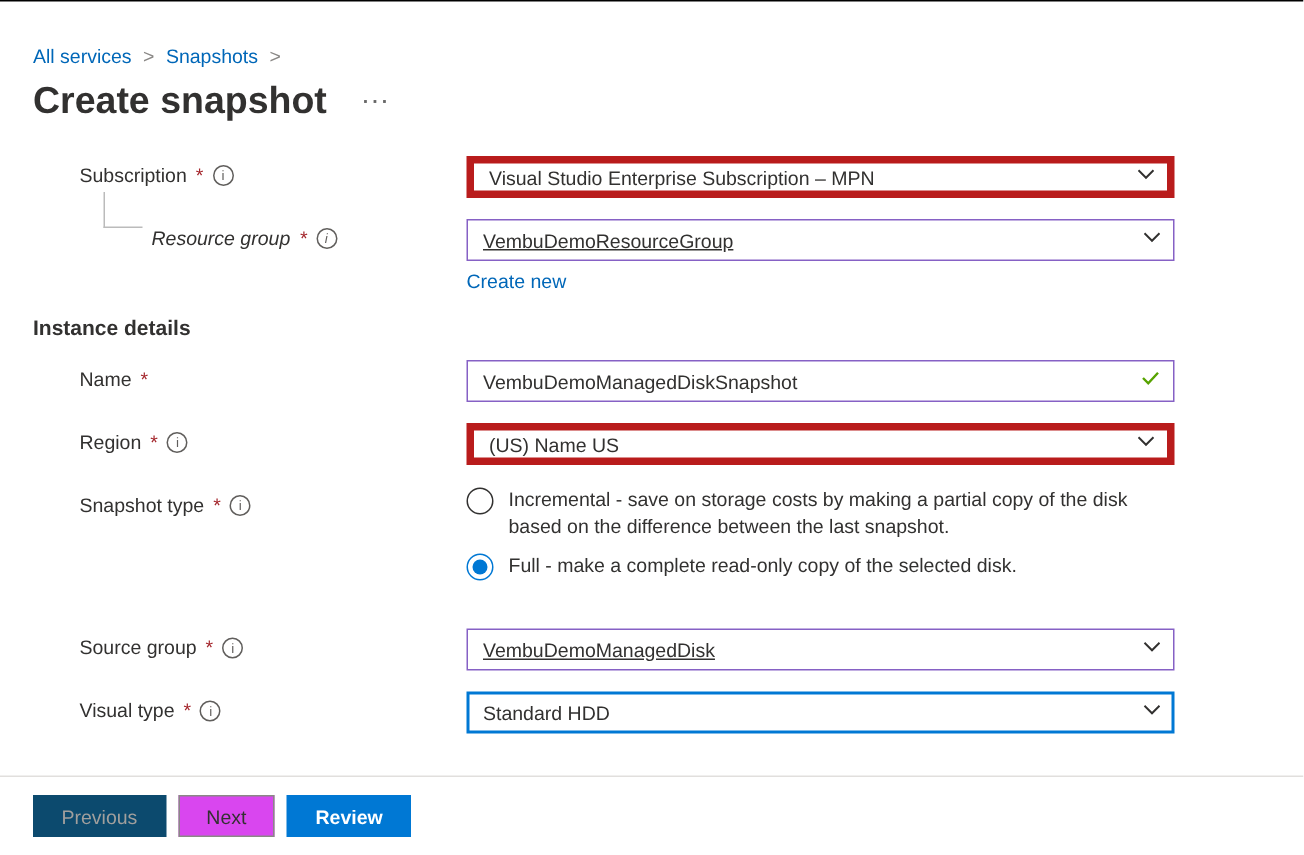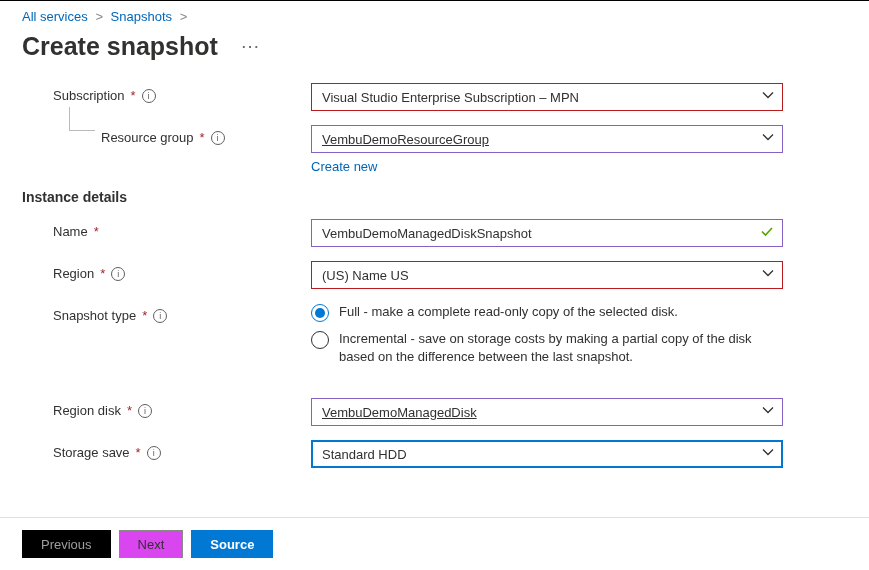--- a/index.html
+++ b/index.html
@@ -1,48 +1,48 @@
 <!DOCTYPE html>
 <html><head>
 <meta charset="utf-8">
 <style>
   * { box-sizing: border-box; }
   html,body { margin:0; padding:0; font-family:"Segoe UI",Arial,sans-serif; font-size:13px; color:#323130; background:#fff; }
   .page { width:869px; height:570px; position:relative; border-top:1px solid #000; }
-  .content { padding:2px 22px 0 22px; }
+  .content { padding:23px 22px 0 22px; }
   .breadcrumb { font-size:13px; padding:6px 0 4px; }
   .breadcrumb a { color:#0067b8; text-decoration:none; }
   .breadcrumb .sep { color:#8a8886; padding:0 4px; }
   .title-row { display:flex; align-items:center; gap:24px; margin-top:4px; margin-bottom:22px; }
   .title { font-size:25px; font-weight:600; }
   .dots { color:#666; letter-spacing:2px; font-weight:bold; cursor:pointer; font-size:13px; }
   .row { display:flex; align-items:flex-start; margin-bottom:14px; }
   .label-col { width:258px; display:flex; align-items:center; gap:6px; font-size:13px; padding-top:5px;margin-left:31px; }
-  .label-col.indent { padding-left:48px; position:relative; }
+  .label-col.indent { padding-left:48px; position:relative;font-style:italic; }
   .tree-line { position:absolute; left:16px; top:-18px; width:26px; height:24px; border-left:1px solid #bbb; border-bottom:1px solid #bbb; }
   .req { color:#a4262c; }
   .info-icon { display:inline-flex; align-items:center; justify-content:center; width:14px; height:14px; border:1px solid #605e5c; border-radius:50%; font-size:9px; color:#605e5c; cursor:pointer; }
   .field-col { flex:1; max-width:472px; }
-  .select { position:relative; display:flex; align-items:center; border:1px solid #b91c1c; height:28px; padding:0 28px 0 10px; font-size:13px; background:#fff; cursor:pointer; }
+  .select { position:relative; display:flex; align-items:center; border:5px solid #b91c1c; height:28px; padding:0 28px 0 10px; font-size:13px; background:#fff; cursor:pointer; }
   .select.active { border:1px solid #8661c5;text-decoration:underline; }
   .select.focus { border:1px solid #0078d4; box-shadow: inset 0 0 0 1px #0078d4; }
   .select.valid { border:1px solid #8661c5; }
   .chev { position:absolute; right:8px; top:50%; transform:translateY(-50%); pointer-events:none; }
   .check { position:absolute; right:8px; top:50%; transform:translateY(-50%); color:#57a300; font-size:15px; }
   .link { color:#0067b8; text-decoration:none; font-size:13px; display:inline-block; margin-top:6px; cursor:pointer; }
   .section-h { font-weight:600; font-size:14px; margin:15px 0 14px; }
   .radio-group { display:flex; flex-direction:column; gap:8px; }
   .radio-row { display:flex; align-items:flex-start; gap:10px; cursor:pointer; }
   .radio { width:18px; height:18px; border:1px solid #323130; border-radius:50%; display:flex; align-items:center; justify-content:center; flex-shrink:0; margin-top:1px; }
   .radio.checked { border-color:#0078d4; }
   .radio.checked::after { content:""; width:10px; height:10px; border-radius:50%; background:#0078d4; }
   .radio-text { font-size:13px; line-height:1.4; max-width:440px; }
   .footer { position:absolute; bottom:0; left:0; right:0; border-top:1px solid #e1dfdd; padding:12px 22px; display:flex; gap:8px; background:#fff; }
   .btn { height:28px; padding:0 18px; font-size:13px; border:1px solid transparent; cursor:pointer; display:inline-flex; align-items:center; }
-  .btn-disabled { background:#000000; color:#a19f9d; cursor:default; }
+  .btn-disabled { background:#0c4a6e; color:#a19f9d; cursor:default; }
   .btn-secondary { background:#d946ef; border:1px solid #8a8886; color:#323130; }
   .btn-primary { background:#0078d4; color:#fff; font-weight:600; }
   svg.chev-svg { width:12px; height:12px; }
 </style>
 </head>
 <body>
 
 <div class="page">
   <div class="content">
 
@@ -135,69 +135,69 @@
 
     <div class="row">
       <div class="label-col">
         <span>Snapshot type</span>
         <span class="req">*</span>
         <span class="info-icon">i</span>
       </div>
       <div class="field-col">
         <div class="radio-group">
           <div class="radio-row">
+            <div class="radio"></div>
+            <div class="radio-text">Incremental - save on storage costs by making a partial copy of the disk based on the difference between the last snapshot.</div>
+          </div>
+          <div class="radio-row">
             <div class="radio checked"></div>
             <div class="radio-text">Full - make a complete read-only copy of the selected disk.</div>
           </div>
-          <div class="radio-row">
-            <div class="radio"></div>
-            <div class="radio-text">Incremental - save on storage costs by making a partial copy of the disk based on the difference between the last snapshot.</div>
-          </div>
         </div>
       </div>
     </div>
 
     <div style="height:18px"></div>
 
     <div class="row">
       <div class="label-col">
-        <span>Region disk</span>
+        <span>Source group</span>
         <span class="req">*</span>
         <span class="info-icon">i</span>
       </div>
       <div class="field-col">
         <div class="select active">
           <span>VembuDemoManagedDisk</span>
           <span class="chev">
             <svg class="chev-svg" viewBox="0 0 12 12">
                 <path d="M1 3 L6 8 L11 3" stroke="#323130" stroke-width="1.3" fill="none"></path>
               </svg>
           </span>
         </div>
       </div>
     </div>
 
     <div class="row">
       <div class="label-col">
-        <span>Storage save</span>
+        <span>Visual type</span>
         <span class="req">*</span>
         <span class="info-icon">i</span>
       </div>
       <div class="field-col">
         <div class="select focus">
           <span>Standard HDD</span>
           <span class="chev">
             <svg class="chev-svg" viewBox="0 0 12 12">
                 <path d="M1 3 L6 8 L11 3" stroke="#323130" stroke-width="1.3" fill="none"></path>
               </svg>
           </span>
         </div>
       </div>
     </div>
 
   </div>
 
   <div class="footer">
     <button class="btn btn-disabled">Previous</button>
     <button class="btn btn-secondary">Next</button>
-    <button class="btn btn-primary">Source</button>
+    <button class="btn btn-primary">Review</button>
   </div>
 </div>
 
 </body></html>

